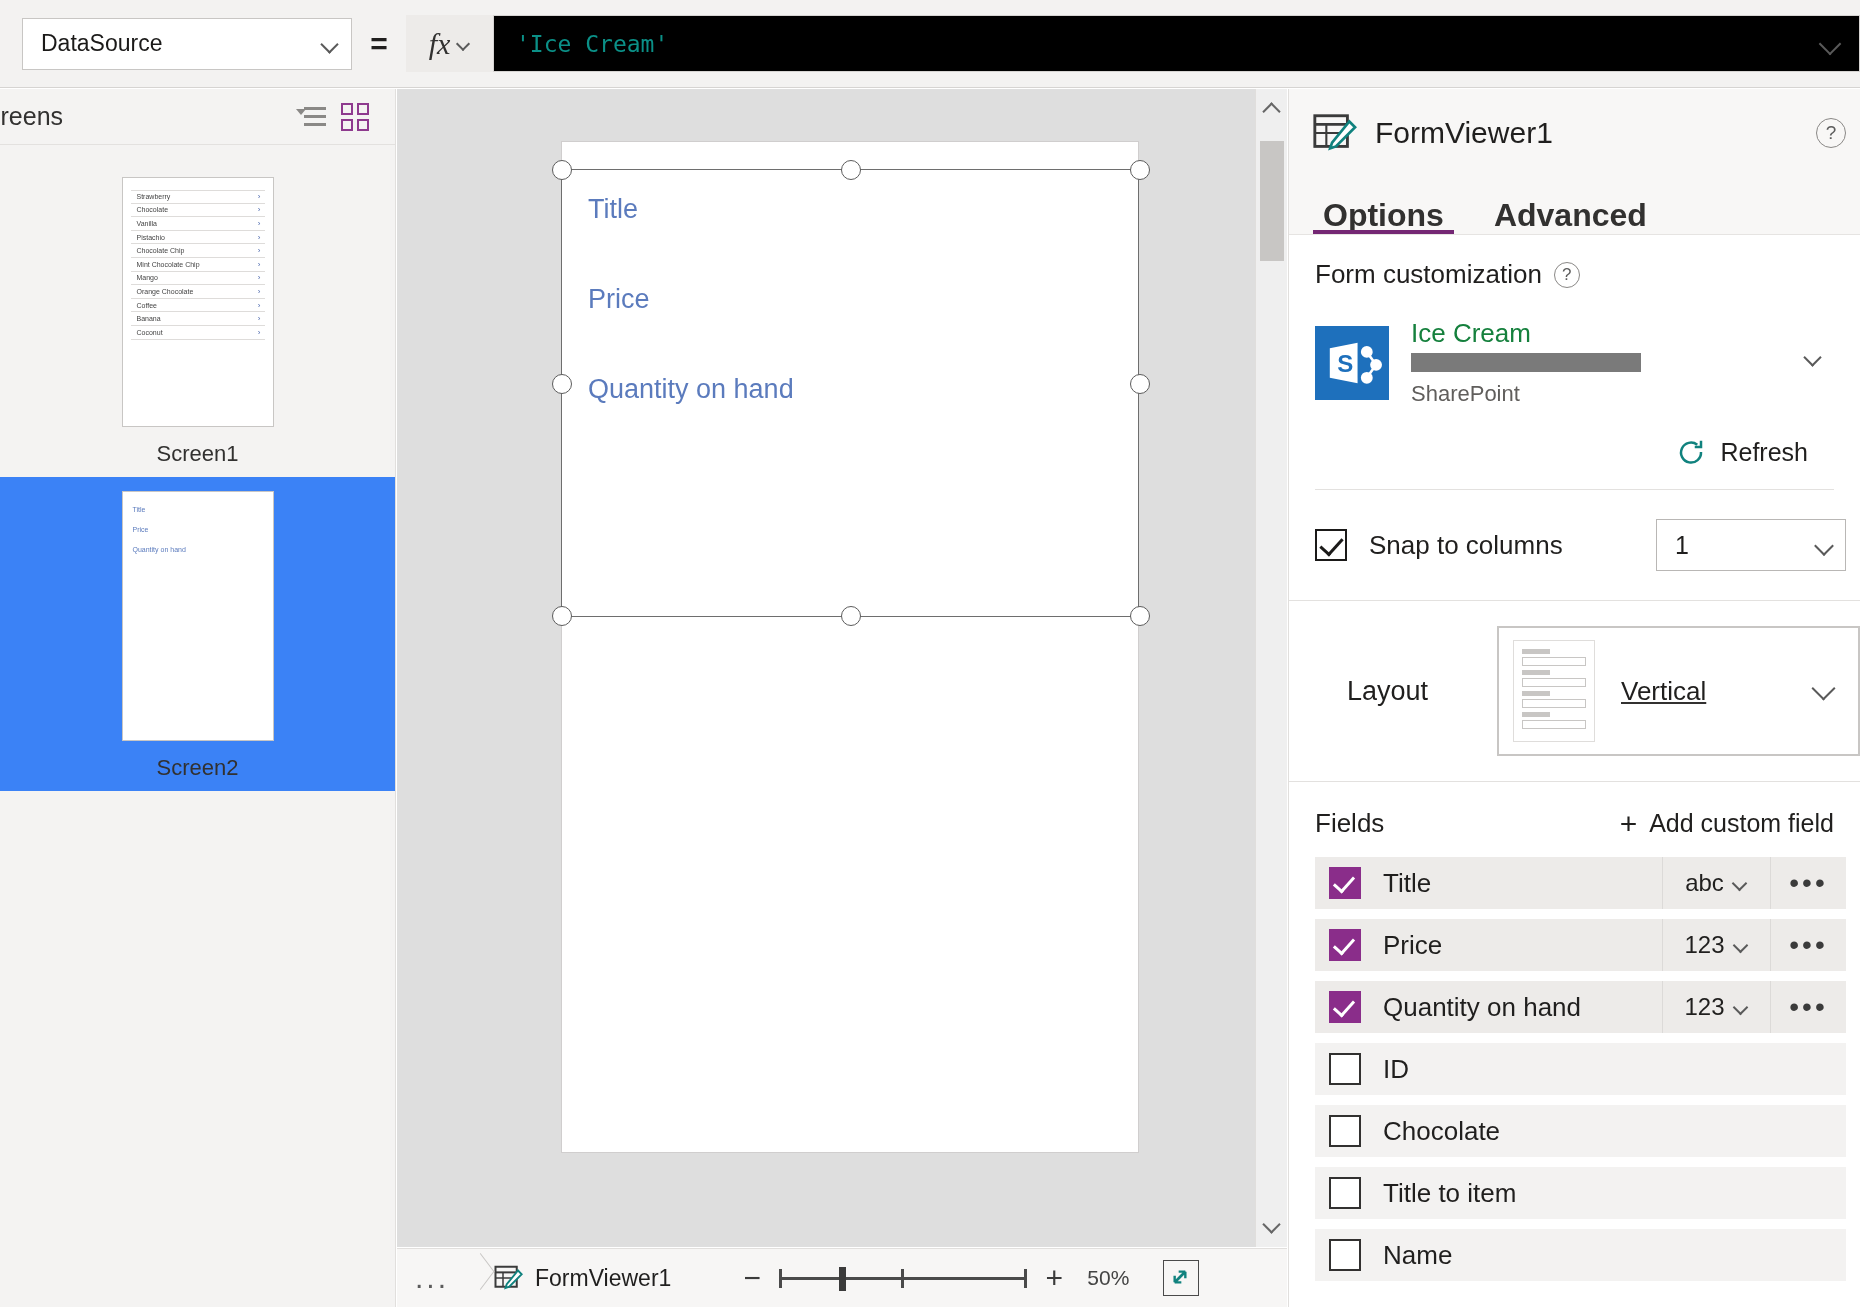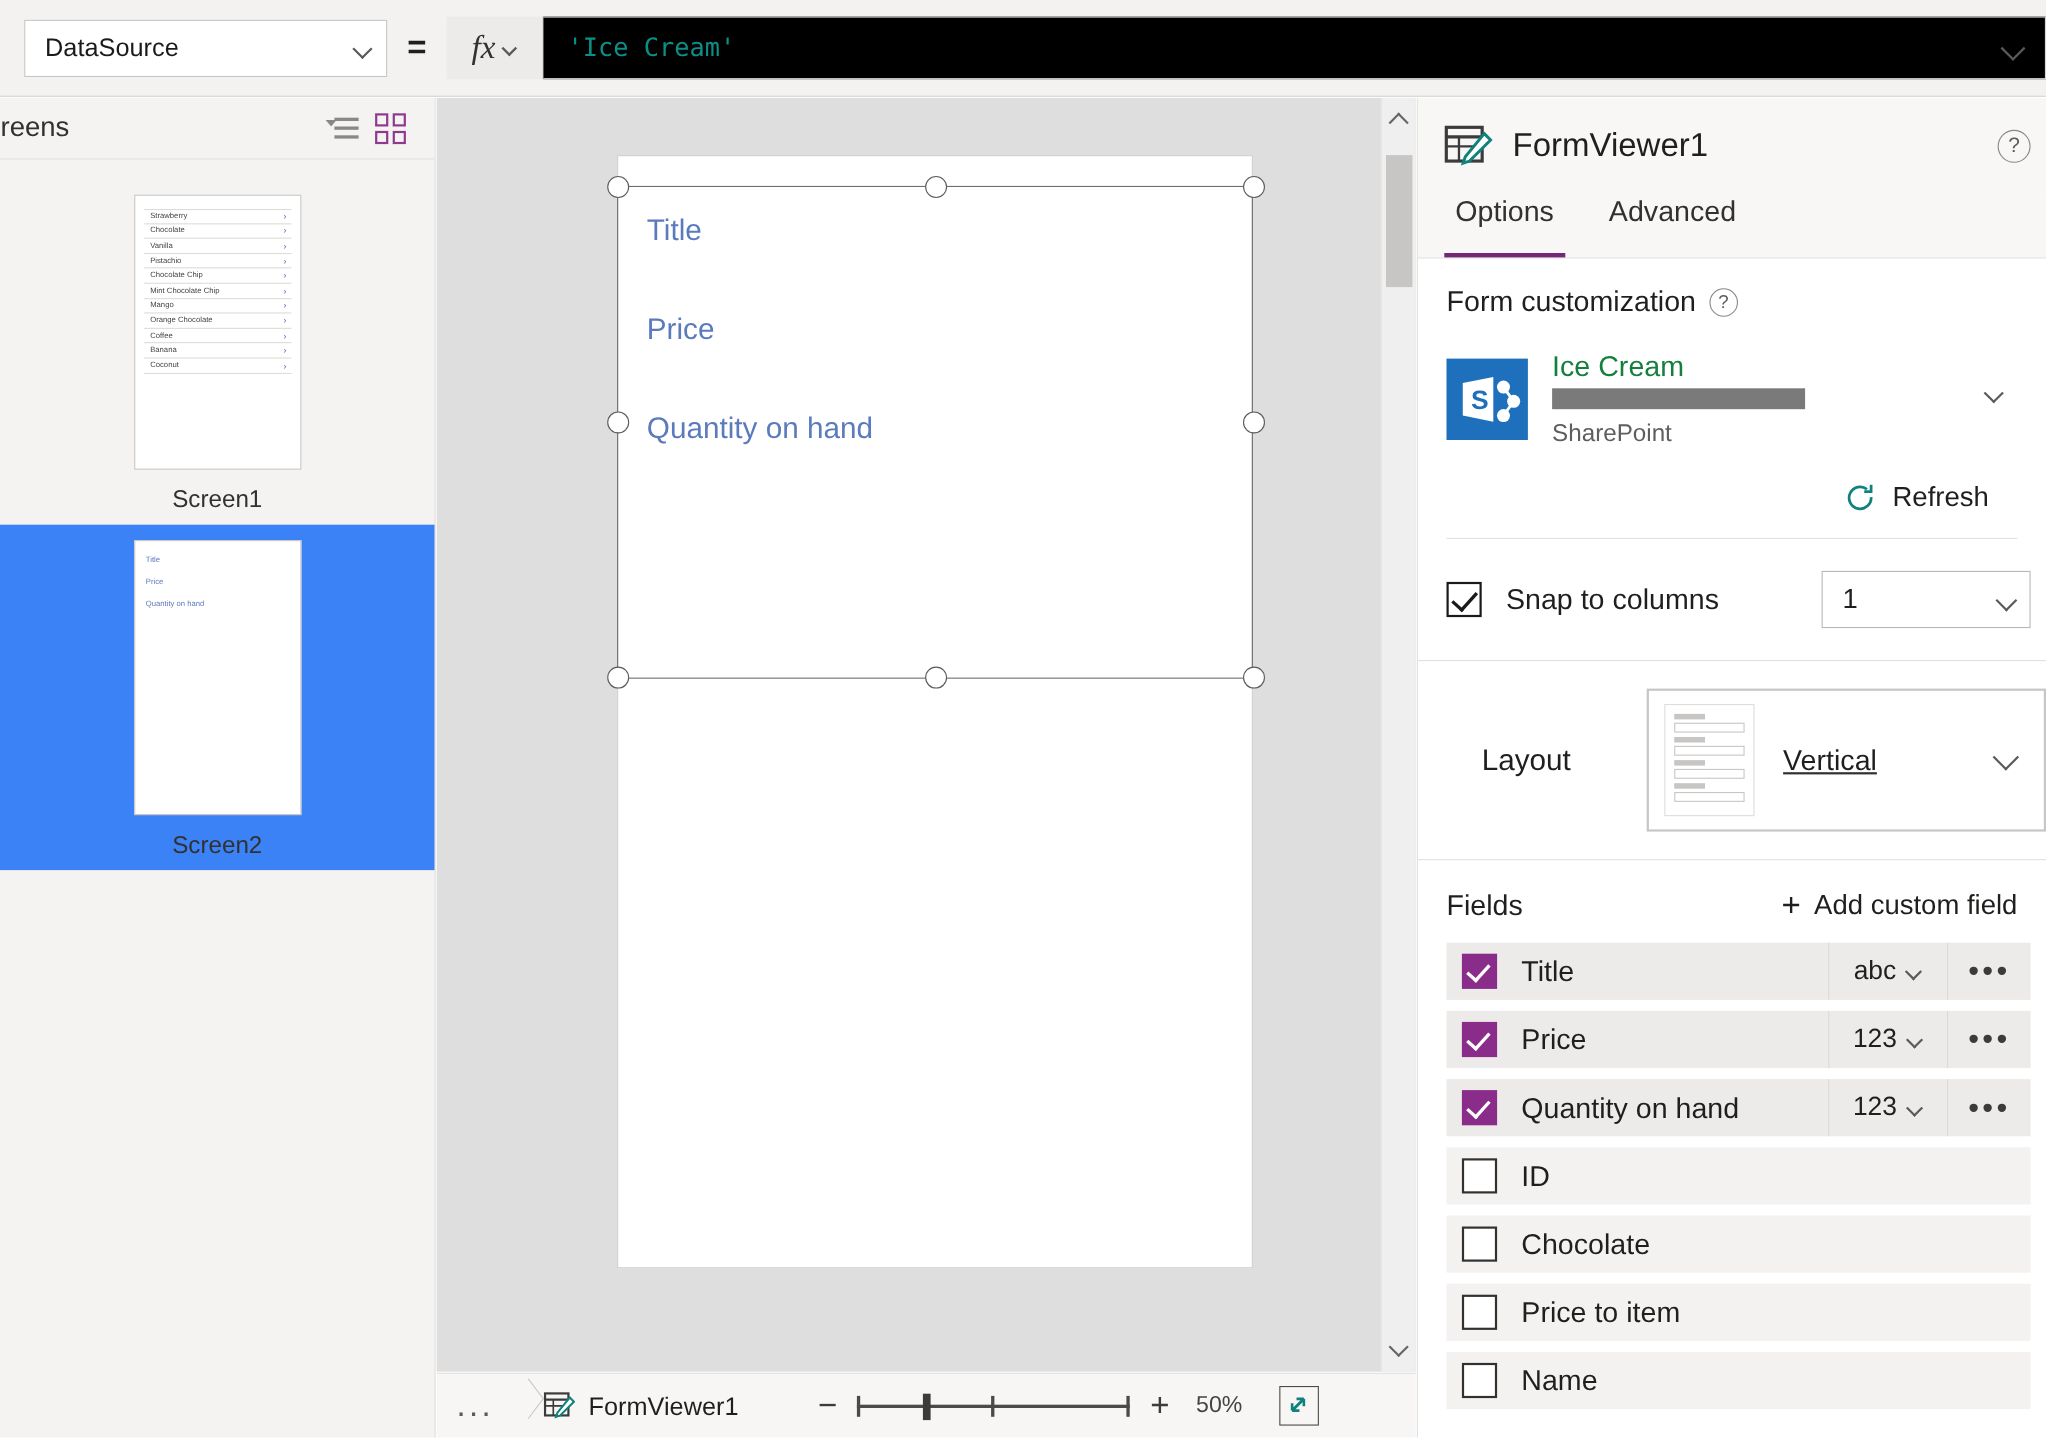--- a/index.html
+++ b/index.html
@@ -162,22 +162,22 @@
   
   .rpanel {
     position: absolute; left: 1288px; top: 89px; width: 572px; height: 1218px;
     background: #fff; border-left: 1px solid #e1dfdd;
   }
   .rp-head { height: 88px; display:flex; align-items:center; padding: 0 14px 0 22px; background:#f8f7f6;}
   .rp-title { font-size: 30px; color: #201f1e; margin-left: 18px; flex: 1; }
   .help-ic { width: 30px; height: 30px; border-radius: 50%; border: 1.8px solid #8a8886;
      color:#5c5c5c; font-size: 19px; display:flex;align-items:center;justify-content:center; cursor:pointer;}
   .rp-tabs { height: 58px; display:flex; background:#f8f7f6; border-bottom: 1px solid #e6e4e2; }
-  .rp-tab { padding: 0 16px; margin-left: 18px; display:flex; align-items:flex-start; font-size: 26px;
-     color: #323130; position: relative; cursor: pointer; }
+  .rp-tab { padding: 0 16px; margin-left: 18px; display:flex; align-items:flex-end; font-size: 32px;
+     color: #323130; position: relative; cursor: pointer; font-weight: bold; }
   .rp-tab.active::after {
     content:""; position:absolute; left: 6px; right: 6px; bottom: 0; height: 4px; background: #742774;
   }
   .sect { padding: 24px 26px 0 26px; }
   .sect-title { font-size: 26px; color:#201f1e; display:flex; align-items:center; gap: 12px; }
   .ds-card { display:flex; align-items:center; gap: 22px; margin-top: 28px; }
   .sp-ico { width: 74px; height: 74px; background:#1e70bc; position: relative; flex:none; }
   .ds-meta { flex:1; }
   .ds-name { font-size: 26px; color: #15803d; }
   .ds-mail { position: relative; height: 28px; margin-top: 2px;}
@@ -544,21 +544,21 @@
         <div class="fld-row off">
           <div class="fld-chk off"></div>
           <div class="fld-name">ID</div>
         </div>
         <div class="fld-row off">
           <div class="fld-chk off"></div>
           <div class="fld-name">Chocolate</div>
         </div>
         <div class="fld-row off">
           <div class="fld-chk off"></div>
-          <div class="fld-name">Price to item</div>
+          <div class="fld-name">Title to item</div>
         </div>
         <div class="fld-row off">
           <div class="fld-chk off"></div>
           <div class="fld-name">Name</div>
         </div>
       </div>
   </div>
 
 </div>
 

